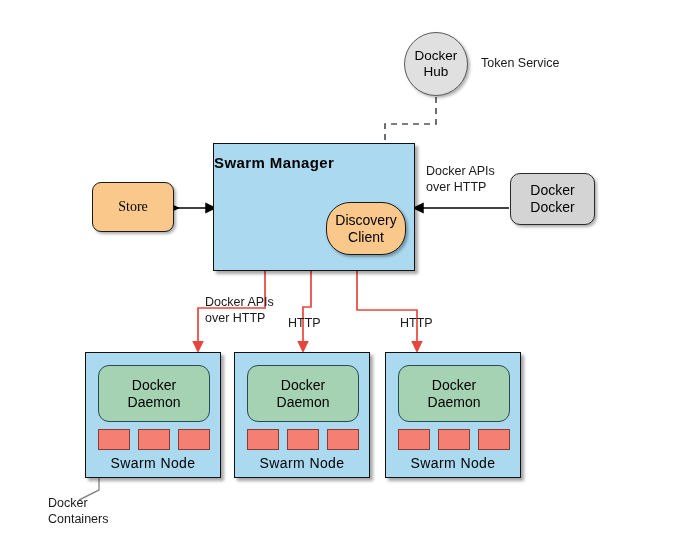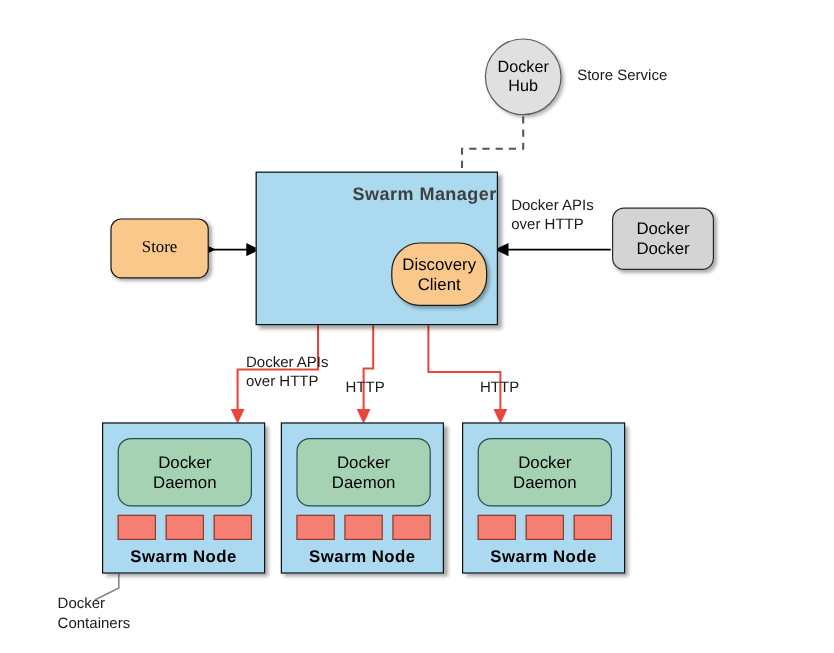--- a/index.html
+++ b/index.html
@@ -53,25 +53,25 @@
     background: #aad9f0;
     border: 1.6px solid #111111;
     box-shadow: 3px 3px 3px rgba(0,0,0,0.35);
     display: block;
   }
   .manager-title {
     position: absolute;
     left: 0;
     right: 0;
     top: 10px;
-    text-align: right;
+    text-align: left;
     font-size: 15px;
     font-weight: bold;
     letter-spacing: 0.4px;
-    color: #404040;
+    color: #000000;
   }
 
   
   .orange-box {
     background: #fac88a;
     border: 1.5px solid #1a1a1a;
     border-radius: 9px;
     box-shadow: 2px 2px 3px rgba(0,0,0,0.32);
     font-size: 14px;
     line-height: 1.18;
@@ -115,21 +115,21 @@
     box-sizing: border-box;
     background: #f47f72;
     border: 1.3px solid #8a3c34;
   }
   .node-label {
     position: absolute;
     left: 0;
     right: 0;
     text-align: center;
     font-size: 14px;
-    font-weight: bold;
+    font-weight: normal;
     letter-spacing: 0.4px;
     color: #000;
   }
 
   
   .plain-label {
     position: absolute;
     font-size: 12.5px;
     line-height: 1.25;
     color: #1a1a1a;
@@ -167,21 +167,21 @@
     <path d="M357,271 L357,310 L417,310 L417,347" fill="none" stroke="#e8453c" stroke-width="1.7" marker-end="url(#arrow-red)"></path>
 
     <path d="M99,431 L99,490 L79,500" fill="none" stroke="#8a8a8a" stroke-width="1.4"></path>
   </svg>
 
   <div class="node-box hub-circle" style="left:404px; top:32px; width:64px; height:64px;">
     <span>Docker</span>
     <span>Hub</span>
   </div>
 
-  <div class="plain-label" style="left:481px; top:56px;">Store Service</div>
+  <div class="plain-label" style="left:481px; top:56px;">Token Service</div>
 
   <div class="node-box orange-box" style="left:92px; top:182px; width:82px; height:50px;font-family:Liberation Serif, serif;">
     <span>Store</span>
   </div>
 
   <div class="node-box manager-box" style="left:213px; top:143px; width:202px; height:128px;">
     <div class="manager-title">Swarm  Manager</div>
 
 
     <div class="node-box orange-box" style="left:112px; top:58px; width:80px; height:53px;border-radius:24px;">

